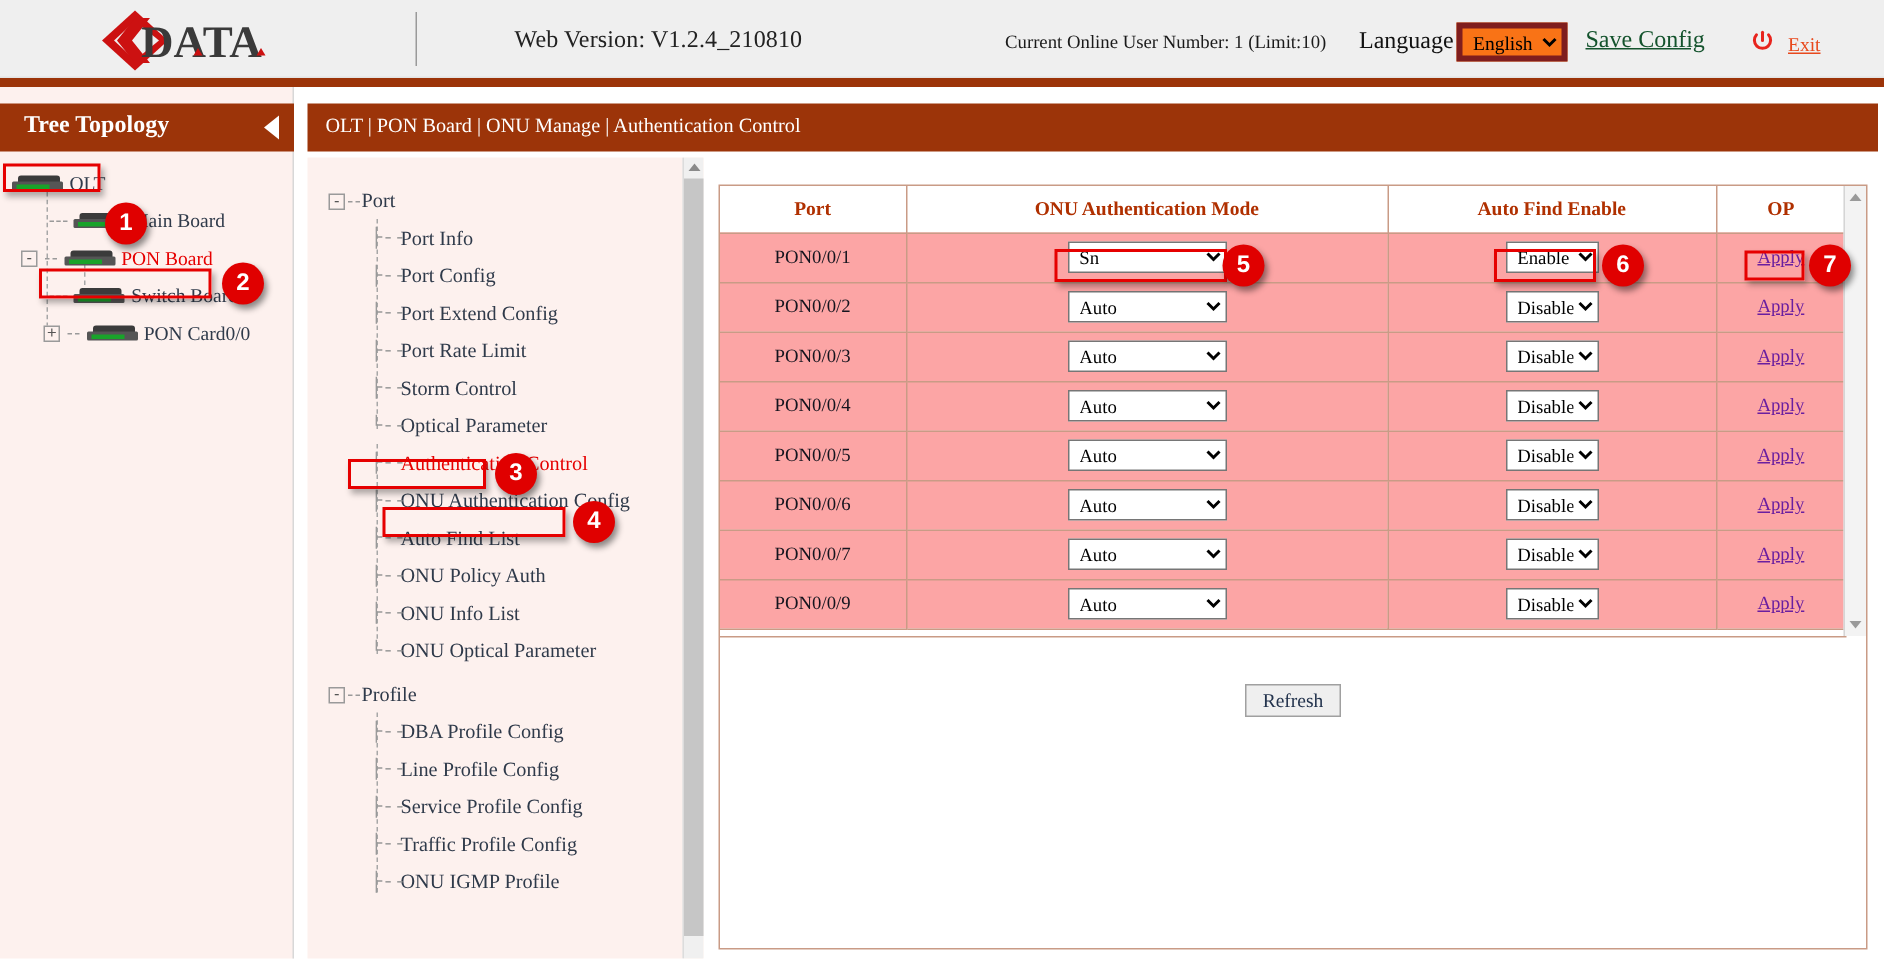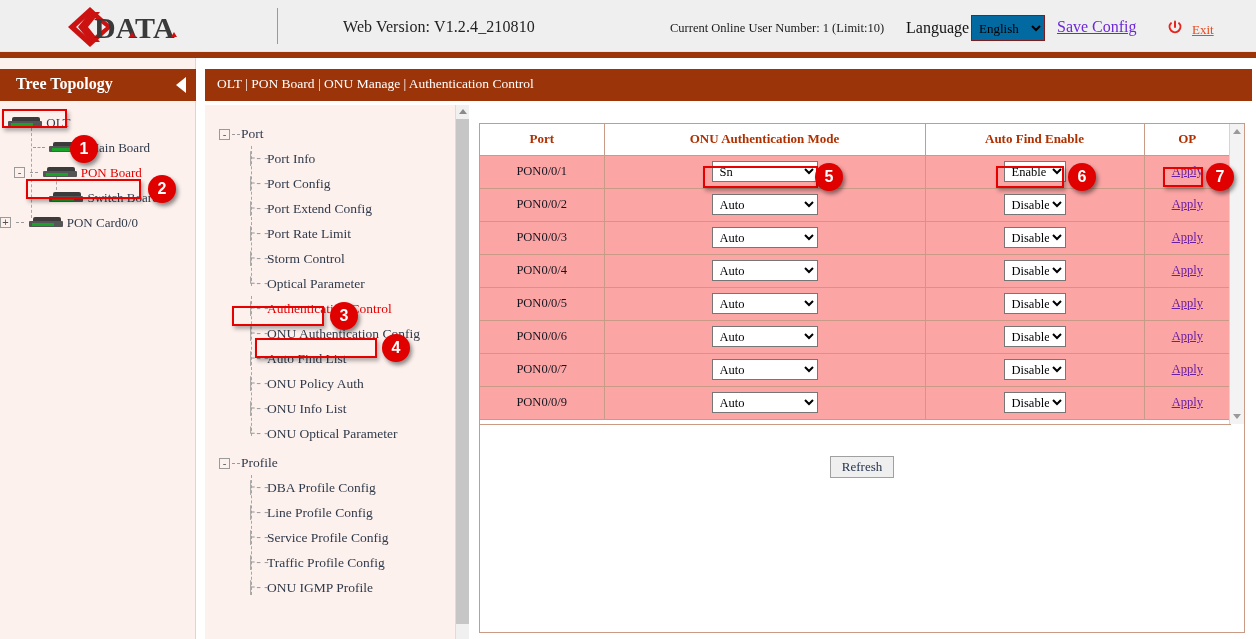--- a/index.html
+++ b/index.html
@@ -33,26 +33,26 @@
     font-size: 12.5px; color: #1a1a1a;
   }
   .lang-label {
     position: absolute; left: 906px; top: 19px;
     font-size: 16px; color: #111;
   }
   .lang-select {
     position: absolute; left: 971px; top: 15px;
     width: 74px; height: 26px;
     font-family: "Liberation Serif", serif; font-size: 13px;
-    border: 1px solid #7f1d1d; background: #0369a1; color: #000;
+    border: 4px solid #7f1d1d; background: #f97316; color: #000;
     padding-left: 3px;
   }
   .save-config {
     position: absolute; left: 1057px; top: 18px;
-    font-size: 16px; color: #6d28d9; text-decoration: underline;
+    font-size: 16px; color: #14532d; text-decoration: underline;
     cursor: pointer;
   }
   .power-icon {
     position: absolute; left: 1167px; top: 20px;
     width: 16px; height: 16px;
   }
   .exit-link {
     position: absolute; left: 1192px; top: 22px;
     font-size: 13px; color: #e8491d; text-decoration: underline;
     cursor: pointer;
@@ -326,21 +326,21 @@
     </div>
 
     <div class="tree-node" style="padding-left:33px;">
       <span class="dashline"></span>
       <span class="dev-icon">
         <span class="top"></span><span class="body"></span><span class="led"></span>
       </span>
       <span class="tnode-label">Switch Board</span>
     </div>
 
-    <div class="tree-node" style="">
+    <div class="tree-node" style="padding-left:29px;">
       <span class="expander">+</span>
       <span class="dashline" style="width:8px;"></span>
       <span class="dev-icon">
         <span class="top"></span><span class="body"></span><span class="led"></span>
       </span>
       <span class="tnode-label">PON Card0/0</span>
     </div>
   </div>
 </div>
 

